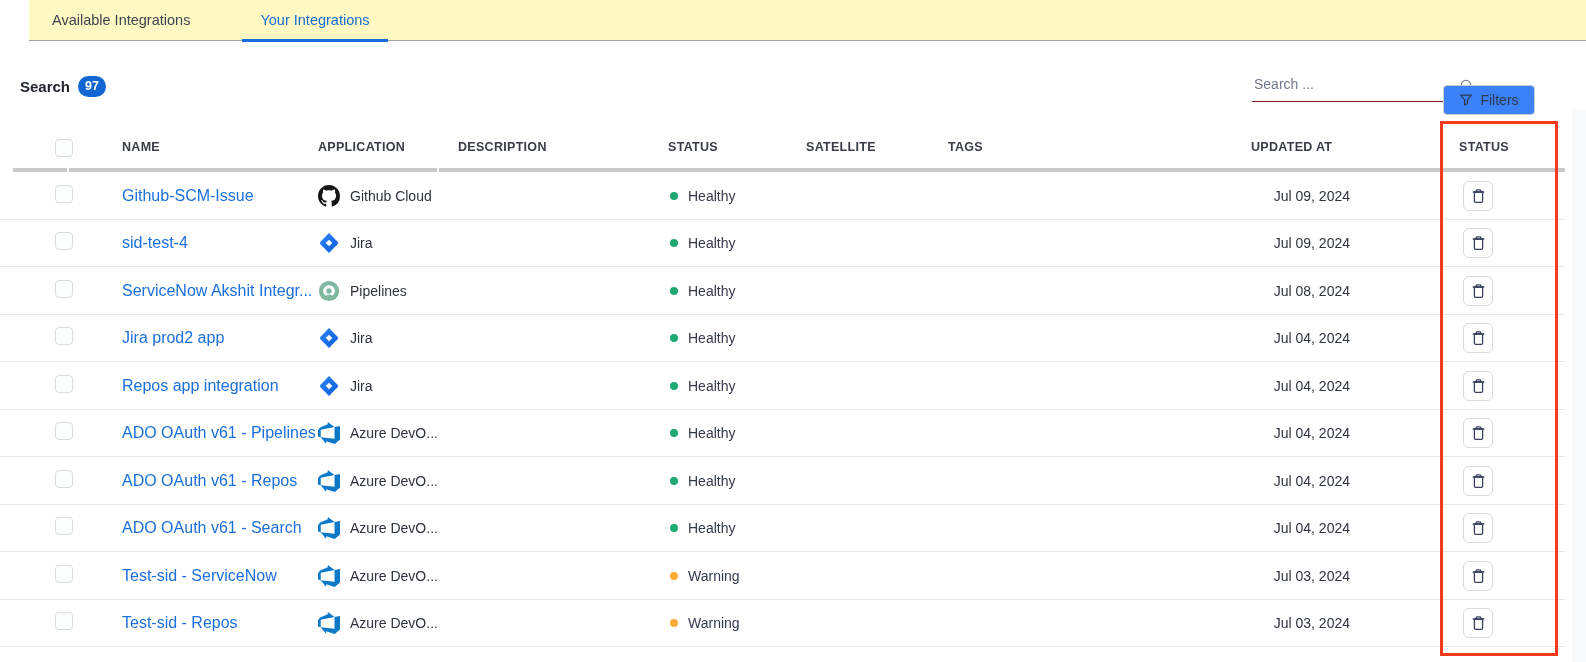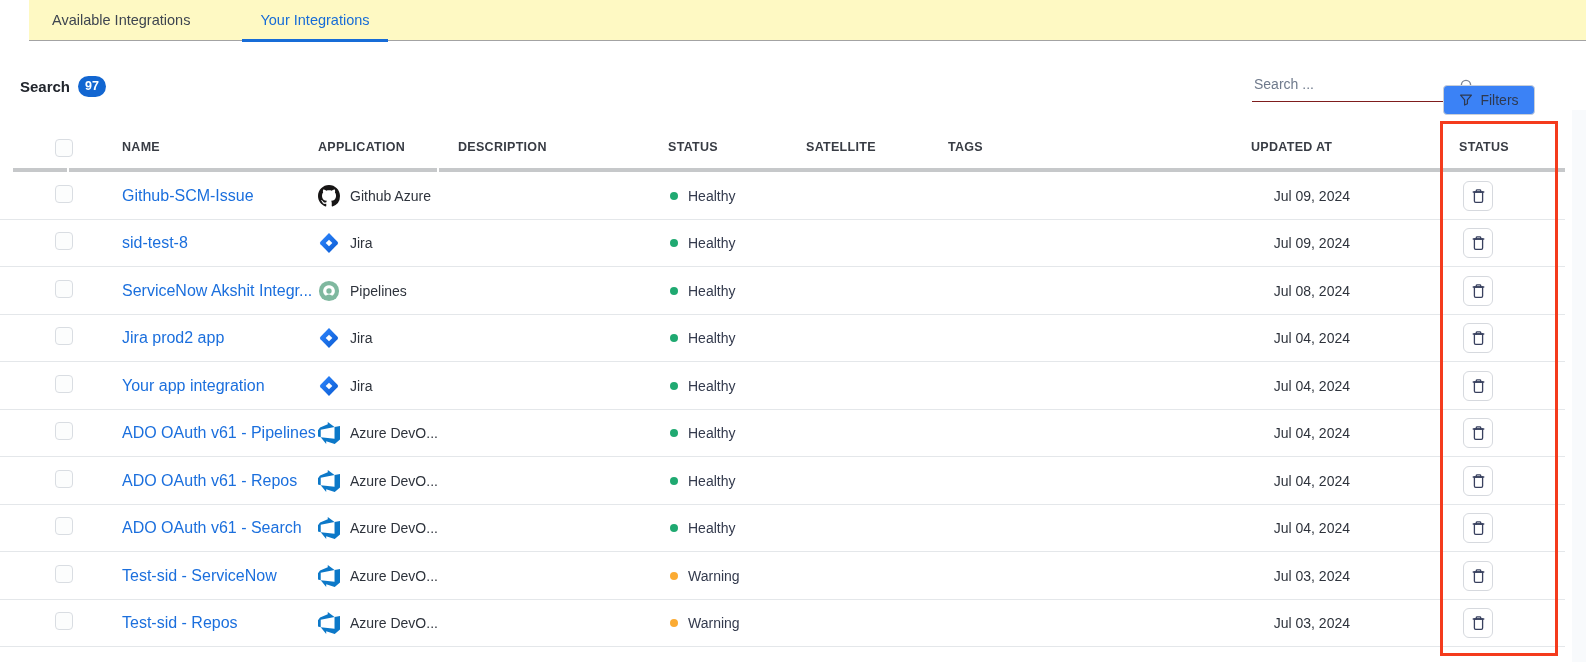--- a/index.html
+++ b/index.html
@@ -101,39 +101,39 @@
 
   <div class="rows">
       <div class="trow">
         <span class="vc c-check"><span class="cb"></span></span>
         <a class="vc c-name">Github-SCM-Issue</a>
         <span class="vc c-appicon">
           <svg width="22" height="22" viewBox="0 0 16 16">
             <path fill="#171515" d="M8 0C3.58 0 0 3.58 0 8c0 3.54 2.29 6.53 5.47 7.59.4.07.55-.17.55-.38 0-.19-.01-.82-.01-1.49-2.01.37-2.53-.49-2.69-.94-.09-.23-.48-.94-.82-1.13-.28-.15-.68-.52-.01-.53.63-.01 1.08.58 1.23.82.72 1.21 1.87.87 2.33.66.07-.52.28-.87.51-1.07-1.78-.2-3.64-.89-3.64-3.95 0-.87.31-1.59.82-2.15-.08-.2-.36-1.02.08-2.12 0 0 .67-.21 2.2.82.64-.18 1.32-.27 2-.27s1.36.09 2 .27c1.53-1.04 2.2-.82 2.2-.82.44 1.1.16 1.92.08 2.12.51.56.82 1.27.82 2.15 0 3.07-1.87 3.75-3.65 3.95.29.25.54.73.54 1.48 0 1.07-.01 1.93-.01 2.2 0 .21.15.46.55.38A8.01 8.01 0 0 0 16 8c0-4.42-3.58-8-8-8z"></path>
           </svg>
         </span>
-        <span class="vc c-applabel">Github Azure</span>
+        <span class="vc c-applabel">Github Cloud</span>
         <span class="vc c-dot" style="background: rgb(31, 169, 113);"></span>
         <span class="vc c-statuslabel">Healthy</span>
         <span class="vc c-date">Jul 09, 2024</span>
         <span class="vc c-action">
           <button class="trashbtn">
             <span style="display:flex;">
               <svg width="15" height="16" viewBox="0 0 15 16" fill="none" stroke="#39415f" stroke-width="1.3" stroke-linecap="round" stroke-linejoin="round">
                 <path d="M2.2 4h10.6"></path>
                 <path d="M5.3 4V2.6c0-.45.36-.8.8-.8h2.8c.44 0 .8.35.8.8V4"></path>
                 <path d="M3.4 4h8.2v9c0 .7-.56 1.3-1.25 1.3h-5.7c-.7 0-1.25-.6-1.25-1.3V4z"></path>
               </svg>
             </span>
           </button>
         </span>
       </div>
       <div class="trow">
         <span class="vc c-check"><span class="cb"></span></span>
-        <a class="vc c-name">sid-test-8</a>
+        <a class="vc c-name">sid-test-4</a>
         <span class="vc c-appicon">
           <svg width="22" height="22" viewBox="0 0 24 24">
             <defs>
               <linearGradient id="jg" x1="0" y1="0" x2="1" y2="1">
                 <stop offset="0" stop-color="#2f87ff"></stop>
                 <stop offset="1" stop-color="#0a5ad1"></stop>
               </linearGradient>
             </defs>
             <path fill="url(#jg)" d="M12 1.2 2.7 10.6a2 2 0 0 0 0 2.8L12 22.8l9.3-9.4a2 2 0 0 0 0-2.8L12 1.2z"></path>
             <path fill="#fff" d="M12 8.4 8.4 12l3.6 3.6 3.6-3.6z"></path>
@@ -206,21 +206,21 @@
                 <path d="M2.2 4h10.6"></path>
                 <path d="M5.3 4V2.6c0-.45.36-.8.8-.8h2.8c.44 0 .8.35.8.8V4"></path>
                 <path d="M3.4 4h8.2v9c0 .7-.56 1.3-1.25 1.3h-5.7c-.7 0-1.25-.6-1.25-1.3V4z"></path>
               </svg>
             </span>
           </button>
         </span>
       </div>
       <div class="trow">
         <span class="vc c-check"><span class="cb"></span></span>
-        <a class="vc c-name">Your app integration</a>
+        <a class="vc c-name">Repos app integration</a>
         <span class="vc c-appicon">
           <svg width="22" height="22" viewBox="0 0 24 24">
             <defs>
               <linearGradient id="jg" x1="0" y1="0" x2="1" y2="1">
                 <stop offset="0" stop-color="#2f87ff"></stop>
                 <stop offset="1" stop-color="#0a5ad1"></stop>
               </linearGradient>
             </defs>
             <path fill="url(#jg)" d="M12 1.2 2.7 10.6a2 2 0 0 0 0 2.8L12 22.8l9.3-9.4a2 2 0 0 0 0-2.8L12 1.2z"></path>
             <path fill="#fff" d="M12 8.4 8.4 12l3.6 3.6 3.6-3.6z"></path>

